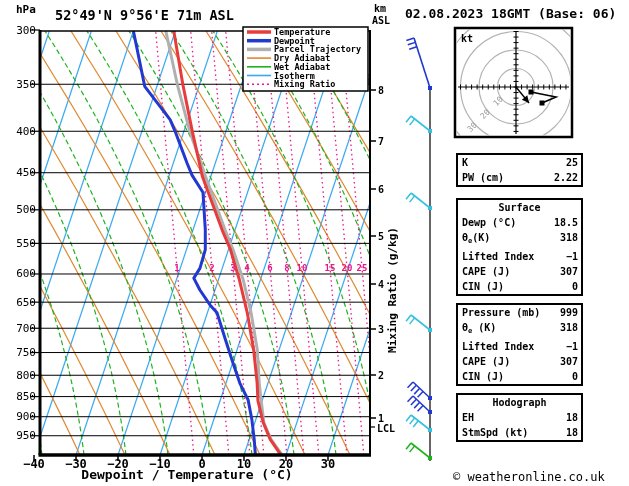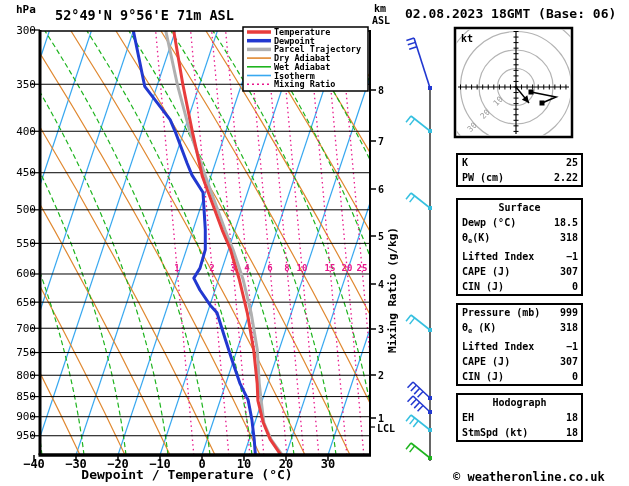--- a/index.html
+++ b/index.html
@@ -6,21 +6,21 @@
   #root{position:relative;width:629px;height:486px;background:#fff;overflow:hidden;
         font-family:"DejaVu Sans Mono",monospace;}
   svg text{font-family:"DejaVu Sans Mono",monospace;}
   .statbox{position:absolute;left:456px;width:127px;border:2px solid #000;background:#fff;
            font-size:10px;font-weight:bold;line-height:15px;color:#000;box-sizing:border-box;}
   .statbox .hdr{text-align:center;}
   .statbox .row{display:flex;justify-content:space-between;padding:0 3px 0 4px;}
   .statbox .lbl{white-space:pre;}
   .statbox .val{white-space:pre;}
   .statbox sub{font-size:7px;vertical-align:-2px;}
-  #footer-credit{position:absolute;left:453px;top:470px;font-size:12px;font-weight:bold;
+  #footer-credit{position:absolute;left:453px;top:470px;font-size:12px;font-weight:normal;
                  letter-spacing:0px;color:#000;}
 </style>
 </head>
 <body>
 
 <div id="root">
   <svg id="chart" width="629" height="486" viewBox="0 0 629 486">
     <defs>
       <clipPath id="plotclip">
           <rect x="40" y="31" width="330" height="424"></rect>

